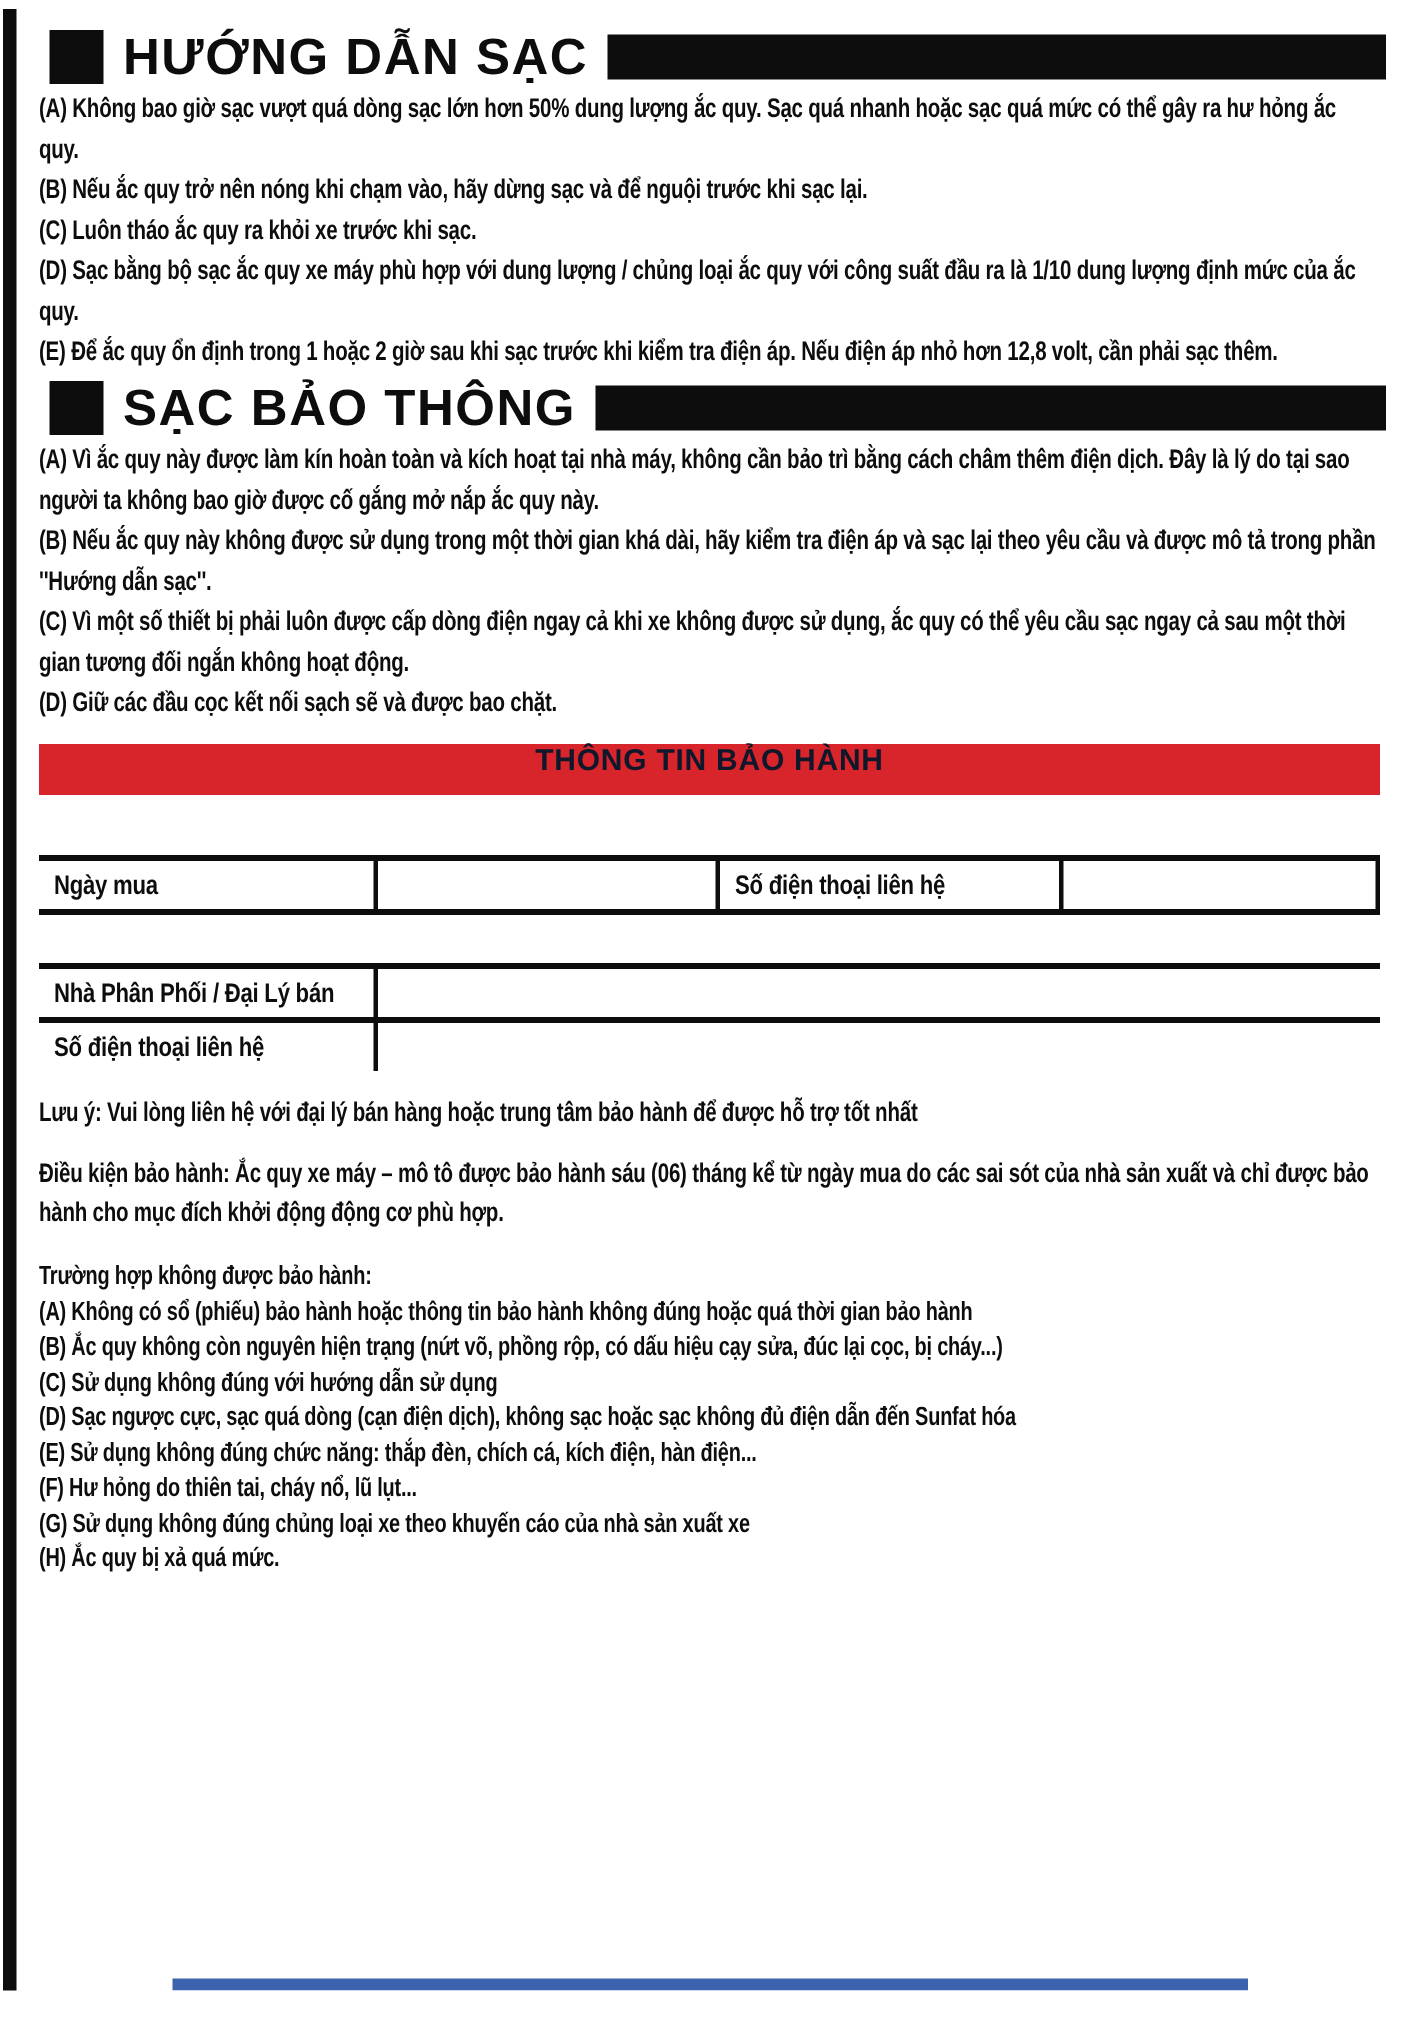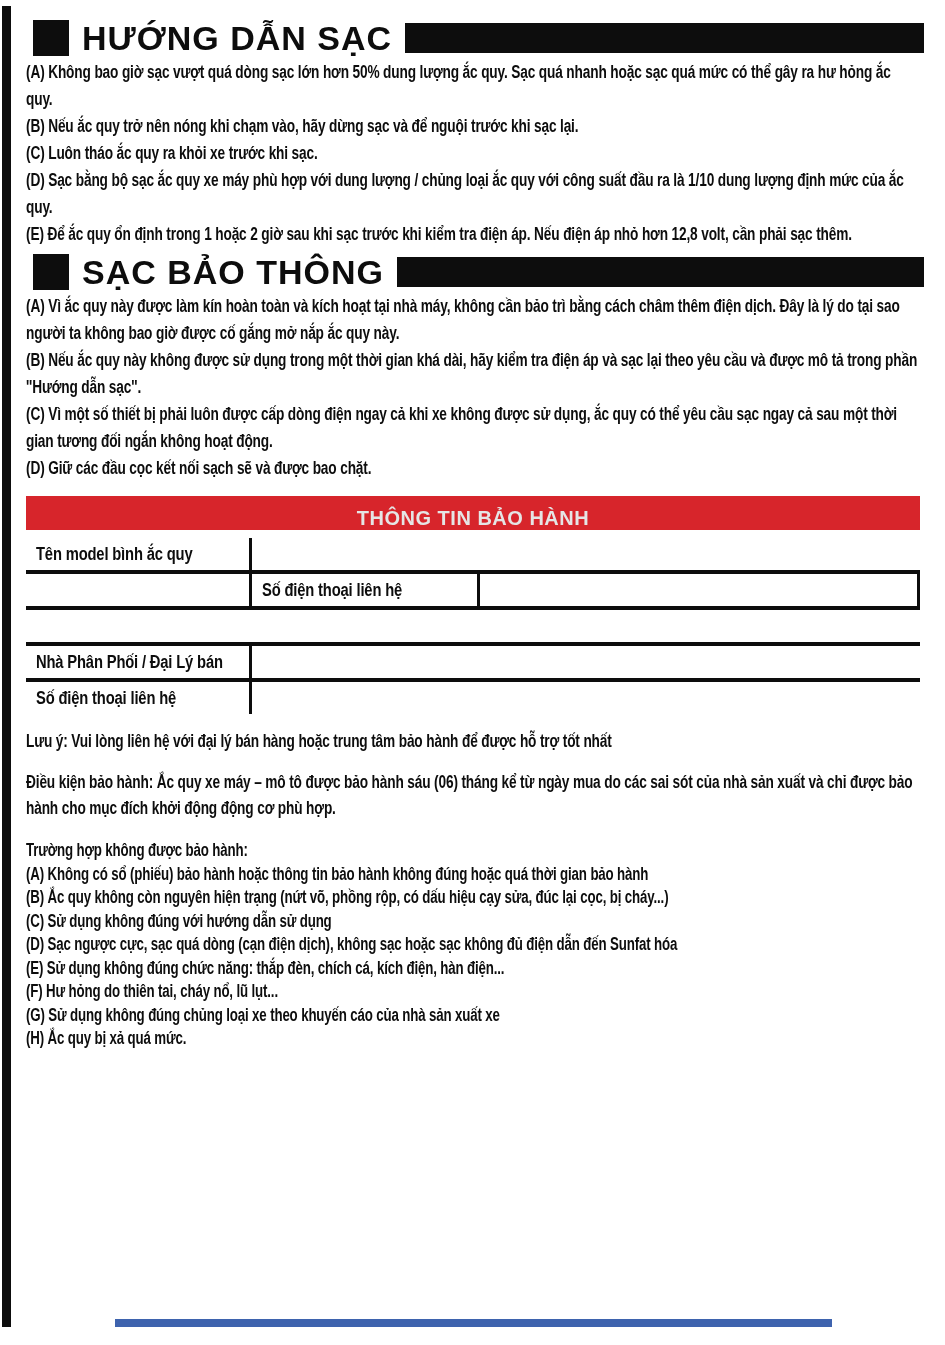--- a/index.html
+++ b/index.html
@@ -18,21 +18,21 @@
   .hdr .sq { flex:0 0 auto; width:36px; height:36px; background:#0d0d0d; margin-left:7px; }
   .hdr h1 { margin:0; font-size:34px; font-weight:bold; letter-spacing:1px; white-space:nowrap; line-height:36px; }
   .hdr .hbar { flex:1 1 auto; height:30px; background:#0d0d0d; margin-right:-4px; }
 
   
   .condense { width:1176px; transform:scaleX(0.76); transform-origin:0 0; }
   .body { margin-top:3px; font-weight:bold; font-size:18px; line-height:27px; letter-spacing:-0.2px; }
   .body p { margin:0; }
 
   
-  .banner { margin-top:14px; height:34px; background:#d7252b; color:#e5e5e5; display:flex; align-items:flex-end; justify-content:center; font-weight:bold; font-size:20px; letter-spacing:0.5px; }
+  .banner { margin-top:14px; height:34px; background:#d7252b; color:#0f172a; display:flex; align-items:flex-start; justify-content:center; font-weight:bold; font-size:20px; letter-spacing:0.5px; }
 
   
   .wtable { margin-top:8px; }
   .trow { display:grid; align-items:center; height:32px; border-bottom:4px solid #0d0d0d; }
   .trow:last-child { border-bottom:none; }
   .cols2 { grid-template-columns:226px 1fr; }
   .cols4 { grid-template-columns:226px 228px 229px 1fr; border-right:3px solid #0d0d0d; }
   .cell { height:100%; display:flex; align-items:center; }
   .cell.lbl { border-right:3px solid #0d0d0d; padding-left:10px; }
   .cols4 .cell.mid { border-right:3px solid #0d0d0d; }
@@ -82,26 +82,26 @@
         <p>(D) Giữ các đầu cọc kết nối sạch sẽ và được bao chặt.</p>
       </div>
     </section>
 
     <div class="banner">
       <span>THÔNG TIN BẢO HÀNH</span>
     </div>
 
     <div class="wtable">
       <div class="trow cols2">
-        <div class="cell lbl">
-            <span class="clbl">Tên model bình ắc quy</span>
-          </div>
         <div class="cell"></div>
       </div>
       <div class="trow cols4">
+        <div class="cell lbl">
+            <span class="clbl">Ngày mua</span>
+          </div>
         <div class="cell mid"></div>
         <div class="cell lbl">
             <span class="clbl">Số điện thoại liên hệ</span>
           </div>
         <div class="cell"></div>
       </div>
       <div class="trow cols2">
         <div class="cell"></div>
       </div>
       <div class="trow cols2">

